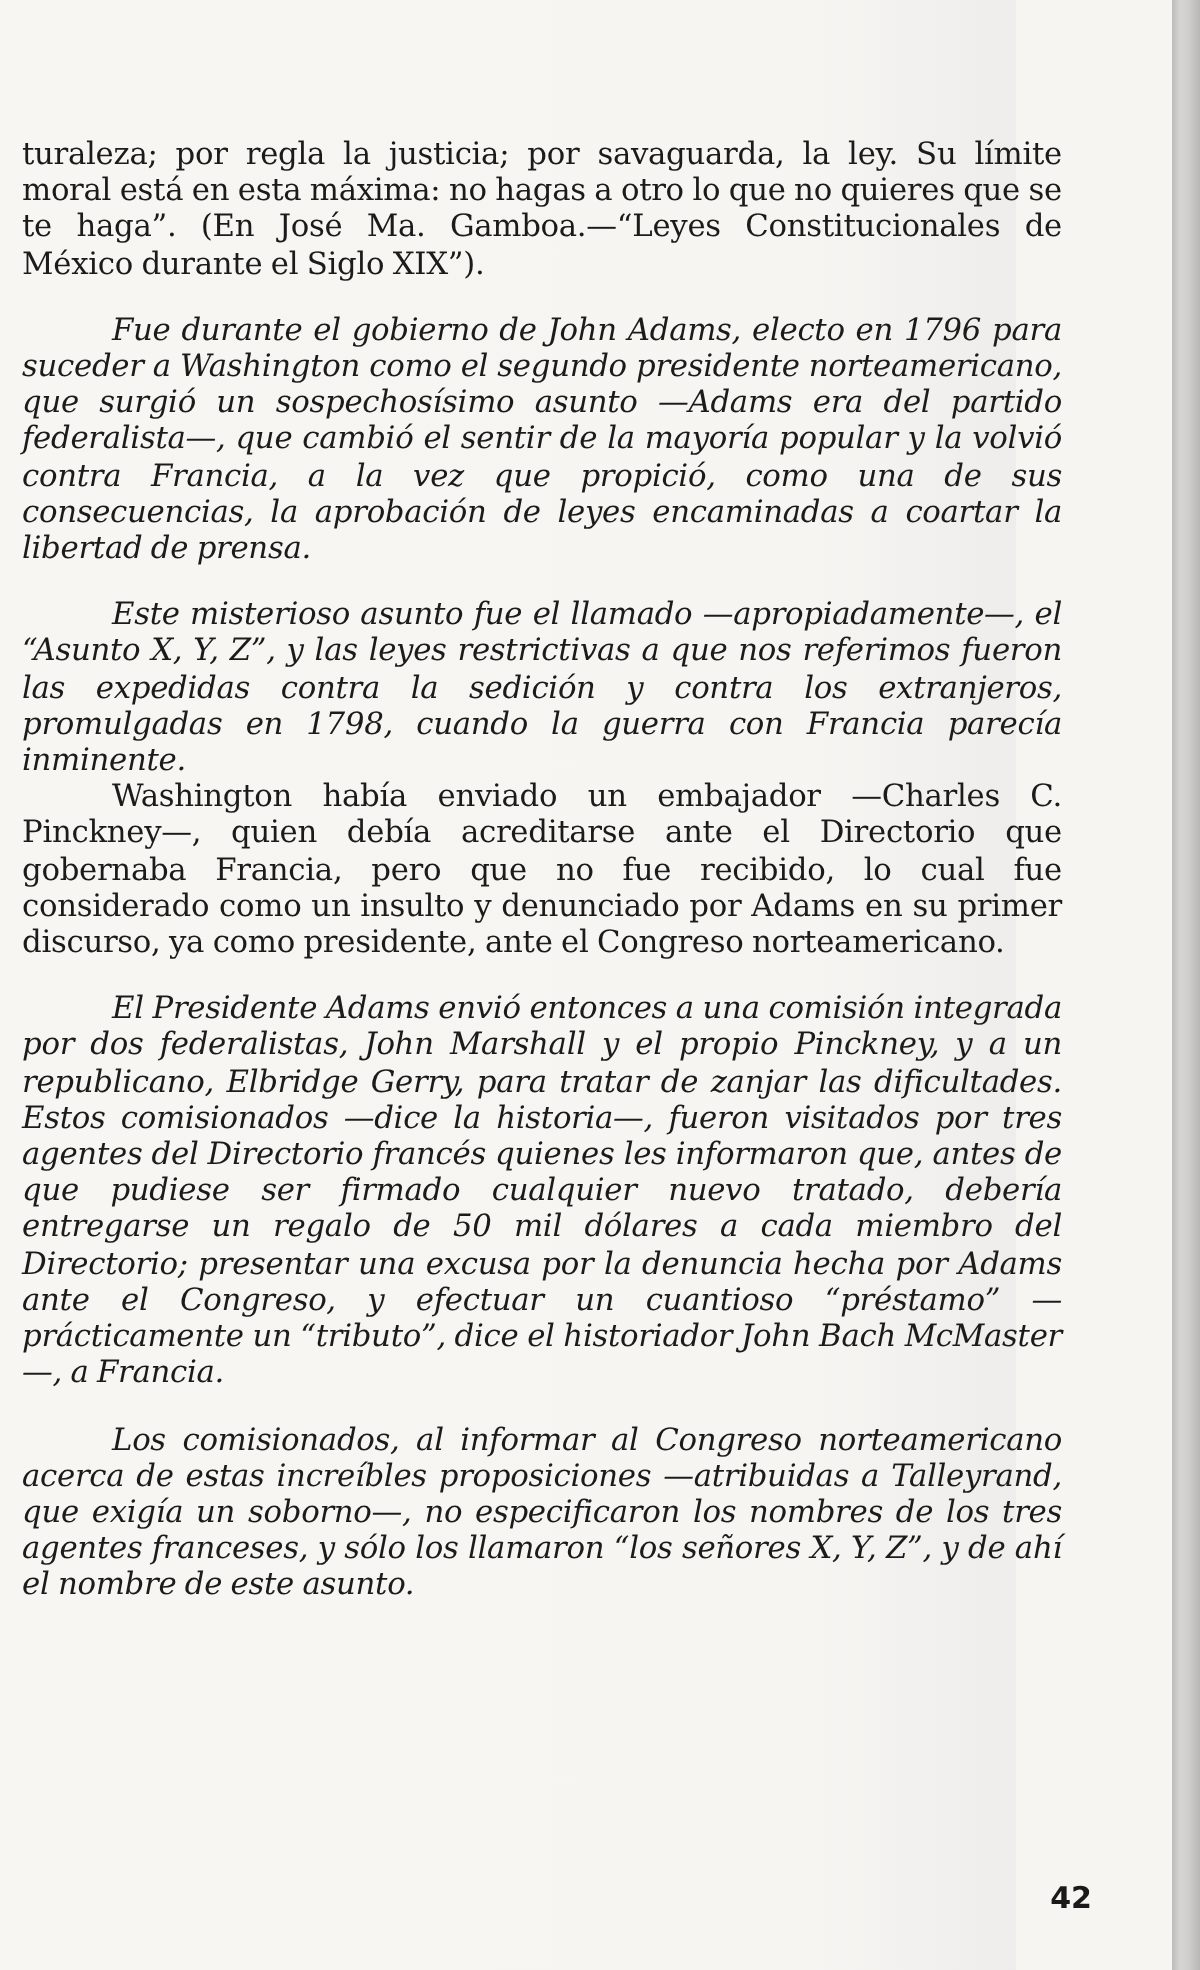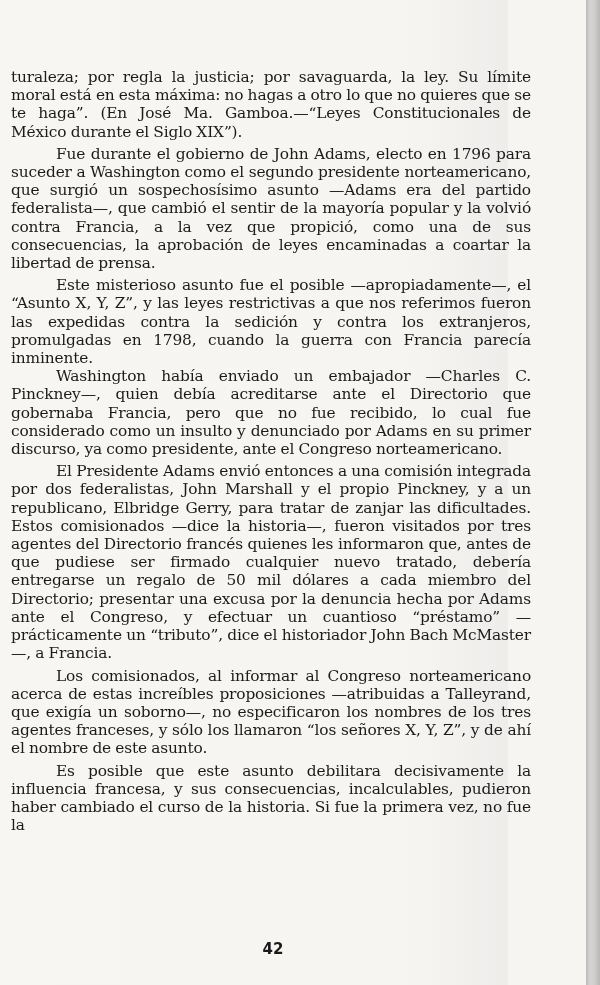--- a/index.html
+++ b/index.html
@@ -43,45 +43,45 @@
       word-spacing: -0.5px;
     }
     .text-block p {
       margin: 0;
       text-indent: 0;
     }
     .text-block p.indent {
       text-indent: 45px;
     }
     .text-block p.gap {
-      margin-top: 4px;
+      margin-top: 15px;
+      font-style: italic;
     }
     .text-block p.last-line-full {
       text-align-last: justify;
     }
     .page-number {
       position: absolute;
       left: 0;
       width: 546px;
       top: 940px;
-      text-align: center;
+      text-align: right;
       font-family: "DejaVu Sans", "Liberation Sans", sans-serif;
       font-weight: bold;
       font-size: 15px;
       color: #1a1a1a;
     }
   </style>
 </head>
 <body>
 
 <div class="page">
   <div class="text-block">
     <p>turaleza; por regla la justicia; por savaguarda, la ley. Su límite moral está en esta máxima: no hagas a otro lo que no quieres que se te haga”. (En José Ma. Gamboa.—“Leyes Constitucionales de México durante el Siglo XIX”).</p>
     <p class="indent gap">Fue durante el gobierno de John Adams, electo en 1796 para suceder a Washington como el segundo presidente norteamericano, que surgió un sospechosísimo asunto —Adams era del partido federalista—, que cambió el sentir de la mayoría popular y la volvió contra Francia, a la vez que propició, como una de sus consecuencias, la aprobación de leyes encaminadas a coartar la libertad de prensa.</p>
-    <p class="indent gap">Este misterioso asunto fue el posible —apropiadamente—, el “Asunto X, Y, Z”, y las leyes restrictivas a que nos referimos fueron las expedidas contra la sedición y contra los extranjeros, promulgadas en 1798, cuando la guerra con Francia parecía inminente.</p>
+    <p class="indent gap">Este misterioso asunto fue el llamado —apropiadamente—, el “Asunto X, Y, Z”, y las leyes restrictivas a que nos referimos fueron las expedidas contra la sedición y contra los extranjeros, promulgadas en 1798, cuando la guerra con Francia parecía inminente.</p>
     <p class="indent">Washington había enviado un embajador —Charles C. Pinckney—, quien debía acreditarse ante el Directorio que gobernaba Francia, pero que no fue recibido, lo cual fue considerado como un insulto y denunciado por Adams en su primer discurso, ya como presidente, ante el Congreso norteamericano.</p>
     <p class="indent gap">El Presidente Adams envió entonces a una comisión integrada por dos federalistas, John Marshall y el propio Pinckney, y a un republicano, Elbridge Gerry, para tratar de zanjar las dificultades. Estos comisionados —dice la historia—, fueron visitados por tres agentes del Directorio francés quienes les informaron que, antes de que pudiese ser firmado cualquier nuevo tratado, debería entregarse un regalo de 50 mil dólares a cada miembro del Directorio; presentar una excusa por la denuncia hecha por Adams ante el Congreso, y efectuar un cuantioso “préstamo” —prácticamente un “tributo”, dice el historiador John Bach McMaster—, a Francia.</p>
     <p class="indent gap">Los comisionados, al informar al Congreso norteamericano acerca de estas increíbles proposiciones —atribuidas a Talleyrand, que exigía un soborno—, no especificaron los nombres de los tres agentes franceses, y sólo los llamaron “los señores X, Y, Z”, y de ahí el nombre de este asunto.</p>
-    <p class="indent gap last-line-full">Es posible que este asunto debilitara decisivamente la influencia francesa, y sus consecuencias, incalculables, pudieron haber cambiado el curso de la historia. Si fue la primera vez, no fue la</p>
   </div>
   <div class="page-number">42</div>
 </div>
 <div class="page-edge"></div>
 
 </body></html>

